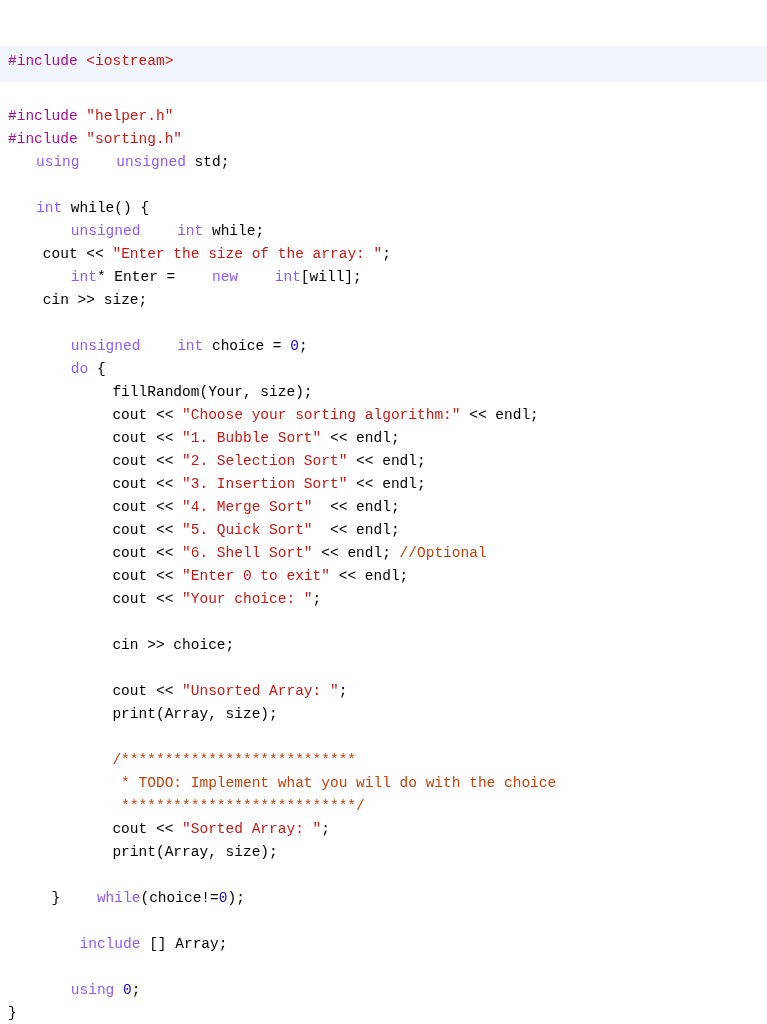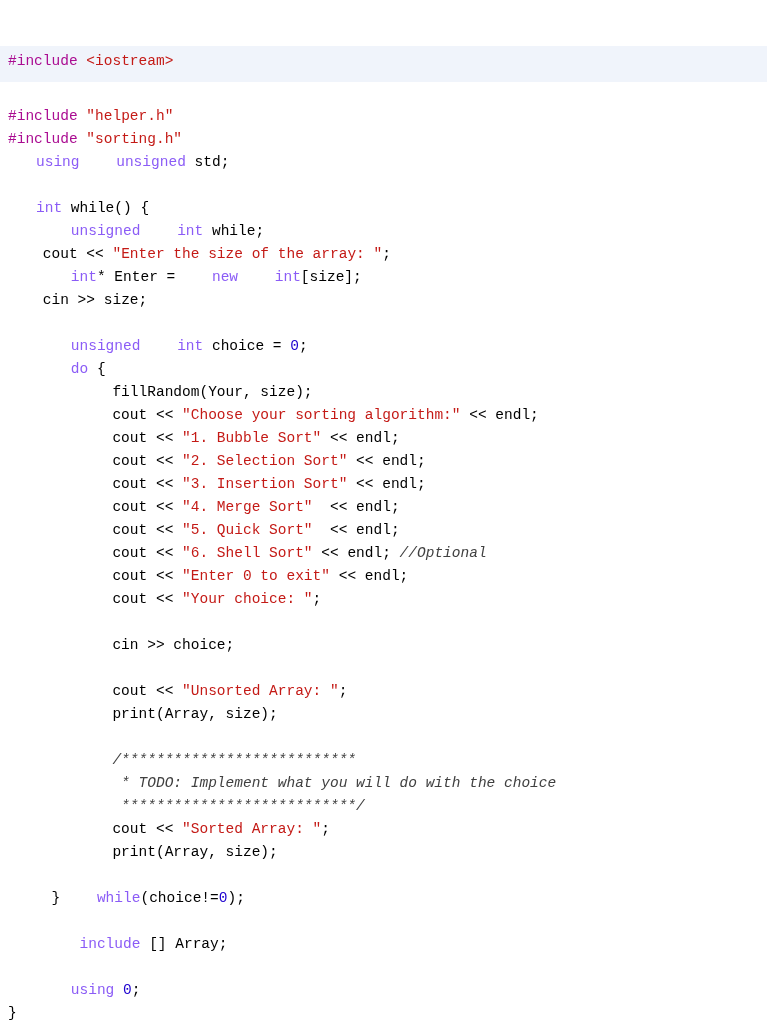--- a/index.html
+++ b/index.html
@@ -13,34 +13,34 @@
     width: 767px;
     white-space: pre;
     font-weight: 500;
   }
   .hl-line { background: #f0f4fb; display: block; margin: -4px -8px 0 -8px; padding: 4px 8px 9px 8px; }
   .pp  { color: #aa0c91; }   
   .kw  { color: #8b5cf6; margin-left: 28px; }   
   .inc { color: #c41a16; }   
   .str { color: #c41a16; }   
   .num { color: #1c00cf; }   
-  .cmt { color: #404040; font-style: italic; }
+  .cmt { color: #c2410c; }
 </style>
 </head>
 <body>
 
 <span class="hl-line"><span class="pp">#include</span> <span class="inc">&lt;iostream&gt;</span></span>
 <span><span class="pp">#include</span> <span class="str">"helper.h"</span></span>
 <span><span class="pp">#include</span> <span class="str">"sorting.h"</span></span>
 <span><span class="kw">using</span> <span class="kw">unsigned</span><span> std;</span></span>
 
 <span><span class="kw">int</span><span> while() {</span></span>
 <span><span>    </span><span class="kw">unsigned</span><span class="kw"> int</span><span> while;</span></span>
 <span><span>    </span><span>cout &lt;&lt; </span><span class="str">"Enter the size of the array: "</span><span>;</span></span>
-<span><span>    </span><span class="kw">int</span><span>* Enter = </span><span class="kw">new</span><span> </span><span class="kw">int</span><span>[size];</span></span>
+<span><span>    </span><span class="kw">int</span><span>* Enter = </span><span class="kw">new</span><span> </span><span class="kw">int</span><span>[will];</span></span>
 <span><span>    </span><span>cin &gt;&gt; size;</span></span>
 
 <span><span>    </span><span class="kw">unsigned</span><span class="kw"> int</span><span> choice = </span><span class="num">0</span><span>;</span></span>
 <span><span>    </span><span class="kw">do</span><span> {</span></span>
 <span><span>            </span><span>fillRandom(Your, size);</span></span>
 <span><span>            </span><span>cout &lt;&lt; </span><span class="str">"Choose your sorting algorithm:"</span><span> &lt;&lt; endl;</span></span>
 <span><span>            </span><span>cout &lt;&lt; </span><span class="str">"1. Bubble Sort"</span><span> &lt;&lt; endl;</span></span>
 <span><span>            </span><span>cout &lt;&lt; </span><span class="str">"2. Selection Sort"</span><span> &lt;&lt; endl;</span></span>
 <span><span>            </span><span>cout &lt;&lt; </span><span class="str">"3. Insertion Sort"</span><span> &lt;&lt; endl;</span></span>
 <span><span>            </span><span>cout &lt;&lt; </span><span class="str">"4. Merge Sort"</span><span>  &lt;&lt; endl;</span></span>

